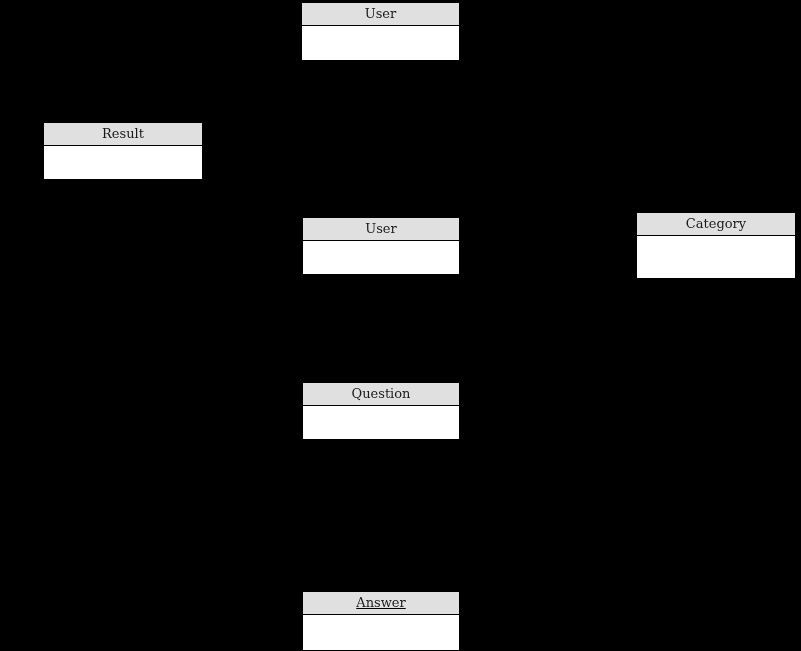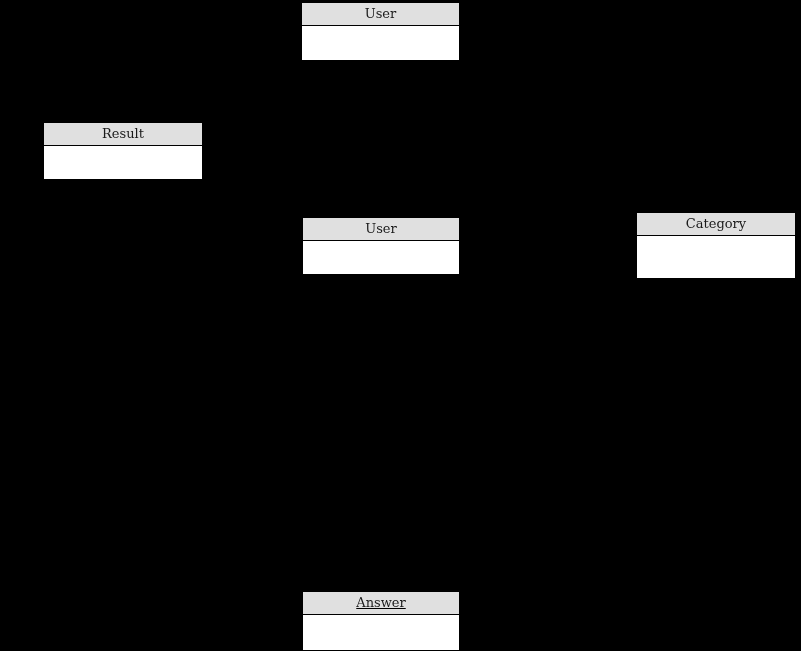--- a/index.html
+++ b/index.html
@@ -76,20 +76,26 @@
     <div class="entity-body"></div>
   </div>
 
   <div class="entity e-category">
     <div class="entity-header">
       <span>Category</span>
     </div>
     <div class="entity-body"></div>
   </div>
 
+  <div class="entity e-question">
+    <div class="entity-header">
+      <span>Question</span>
+    </div>
+    <div class="entity-body"></div>
+  </div>
 
   <div class="entity e-answer">
     <div class="entity-header">
       <span>Answer</span>
     </div>
     <div class="entity-body"></div>
   </div>
 
 </div>
 

